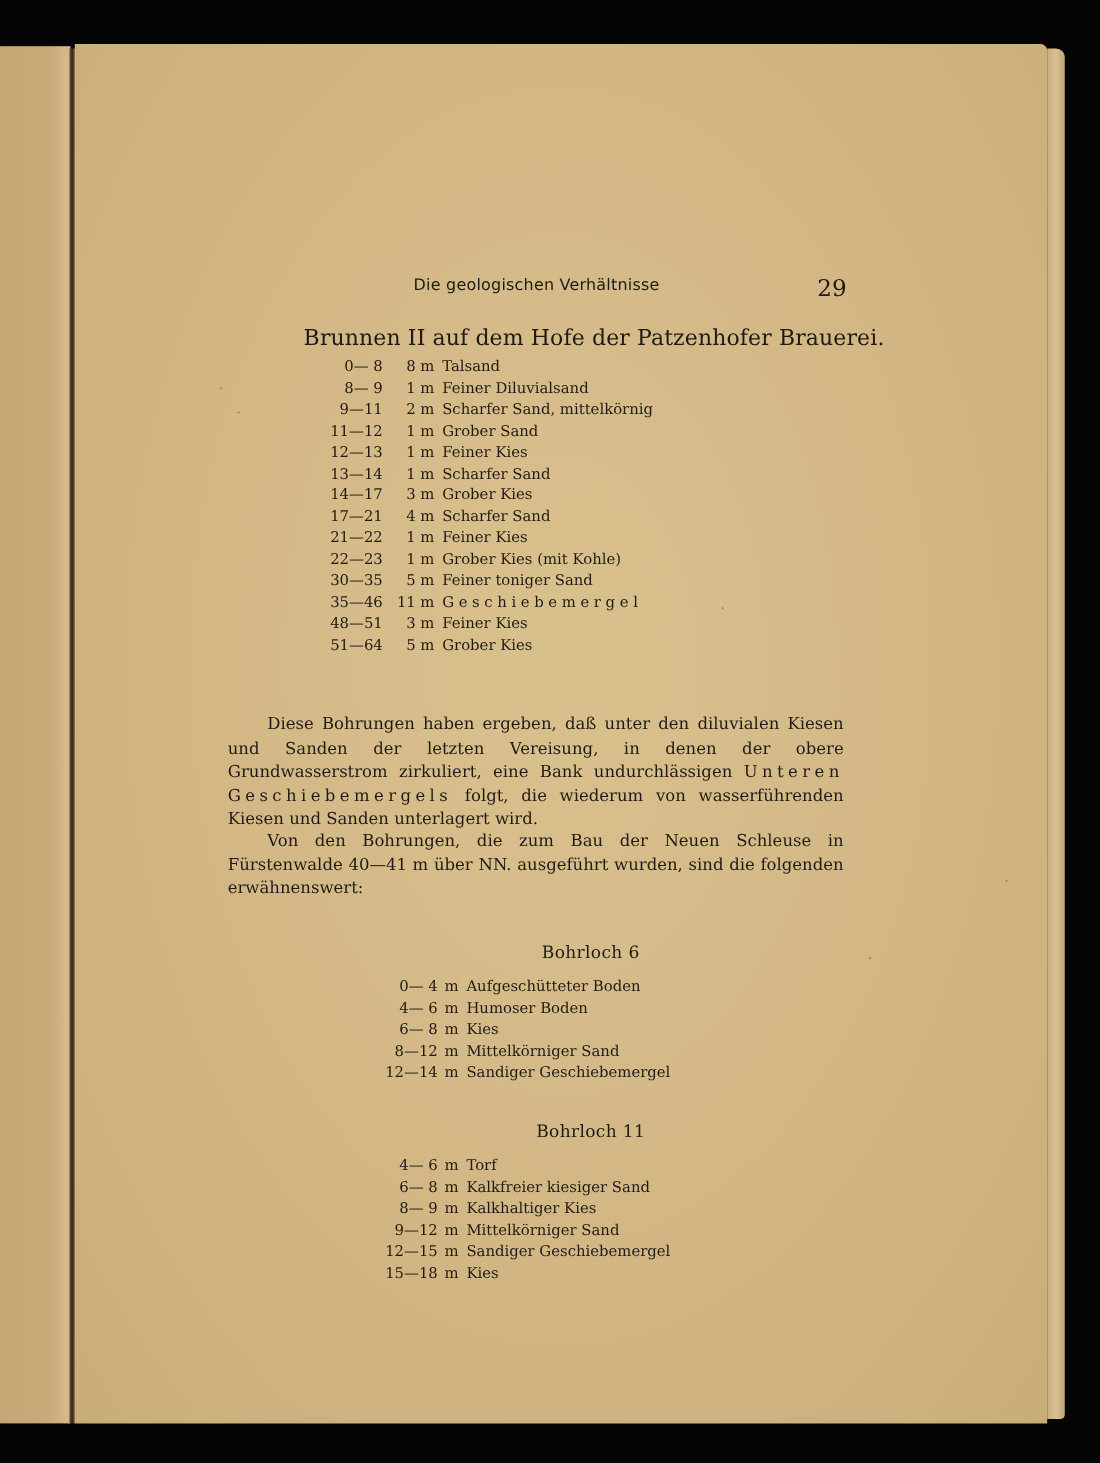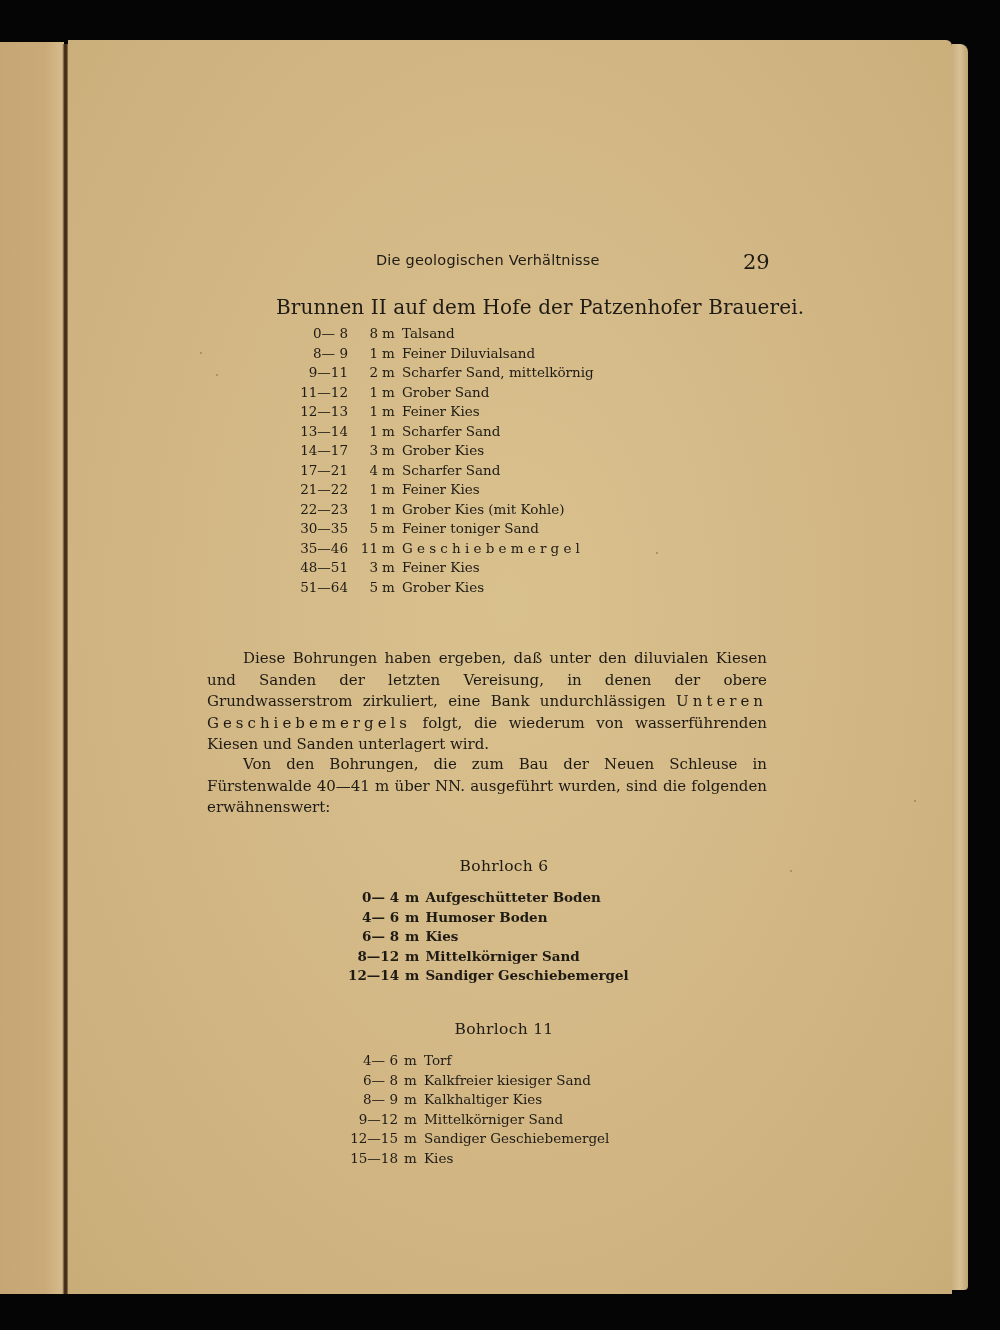--- a/index.html
+++ b/index.html
@@ -59,25 +59,25 @@
       position: absolute; left: 139px; width: 560px;
       font-size: 15px; line-height: 21.6px; color: #1e1a14;
       text-align: justify;
     }
     .para p { margin: 0; text-indent: 36px; }
     .p1 { top: 608px; }
     .p2 { top: 714px; }
     .lspace { letter-spacing: 4px; }
     .bore-title {
       position: absolute; left: 0; width: 884px; text-align: center;
-      font-size: 15.5px; color: #1e1a14; letter-spacing: 0.3px;
+      font-size: 15.5px; color: #1e1a14; letter-spacing: 0.3px; padding-left: 33px;
     }
     .b6t { top: 817px; left: -6px; }
     .b11t { top: 980px; left: -6px; }
-    .t2 { left: 280px; top: 848px; font-weight: bold; }
+    .t2 { left: 280px; top: 848px; }
     .t3 { left: 280px; top: 1011px; }
     .t2 .c-range, .t3 .c-range { width: 50px; text-align: right; padding-right: 6px; }
     .t2 .c-unit, .t3 .c-unit { width: 14px; padding-right: 6px; }
     .speck { position: absolute; width: 2px; height: 2px; background: #7a6444; border-radius: 50%; opacity: .6; }
   </style>
 </head>
 <body>
 
 <div class="left-page"></div>
 <div class="gutter"></div>

